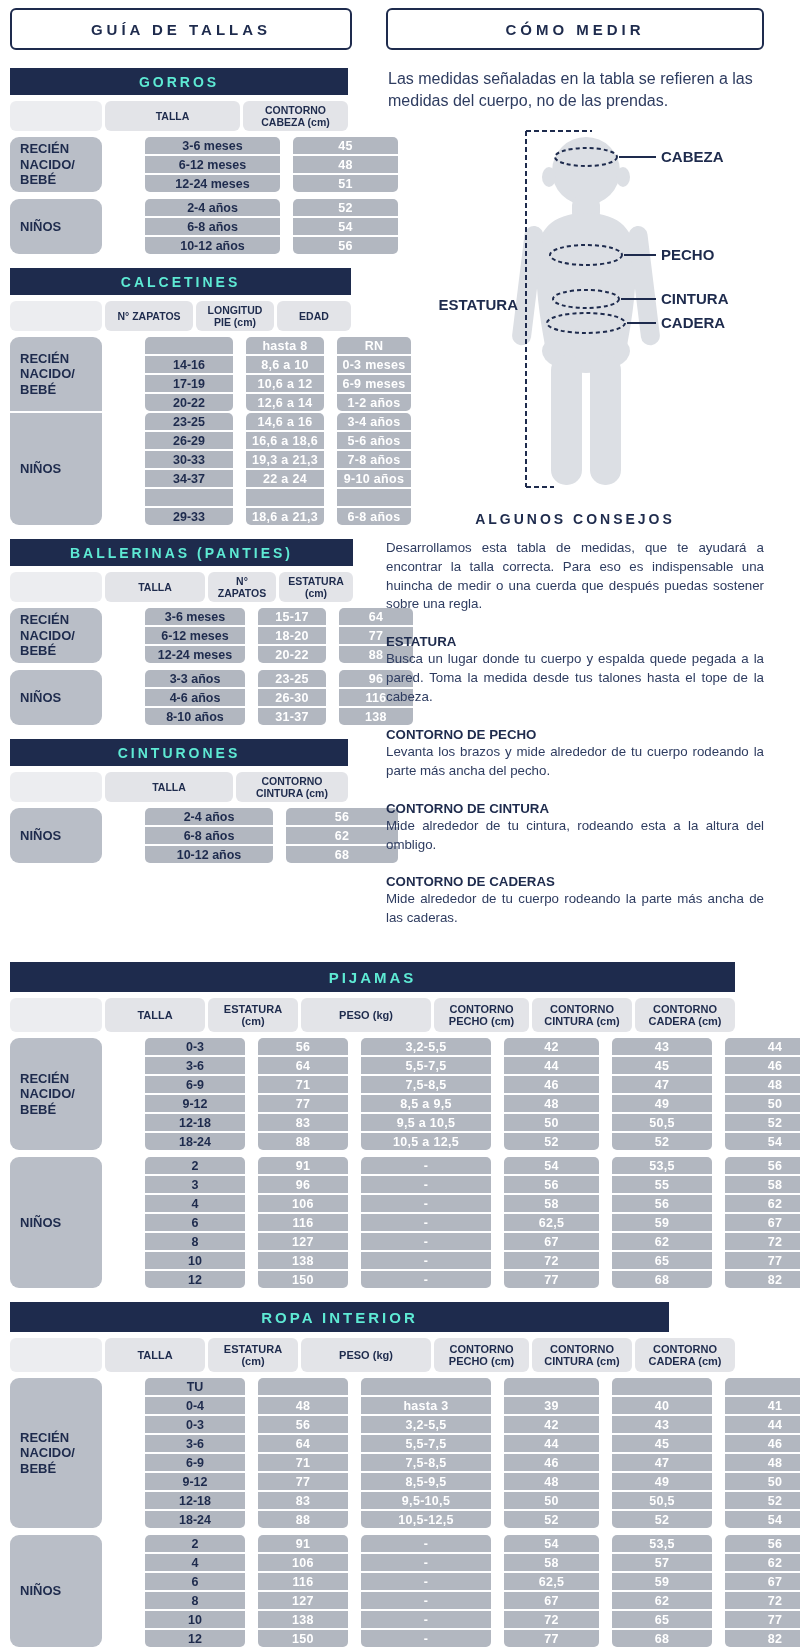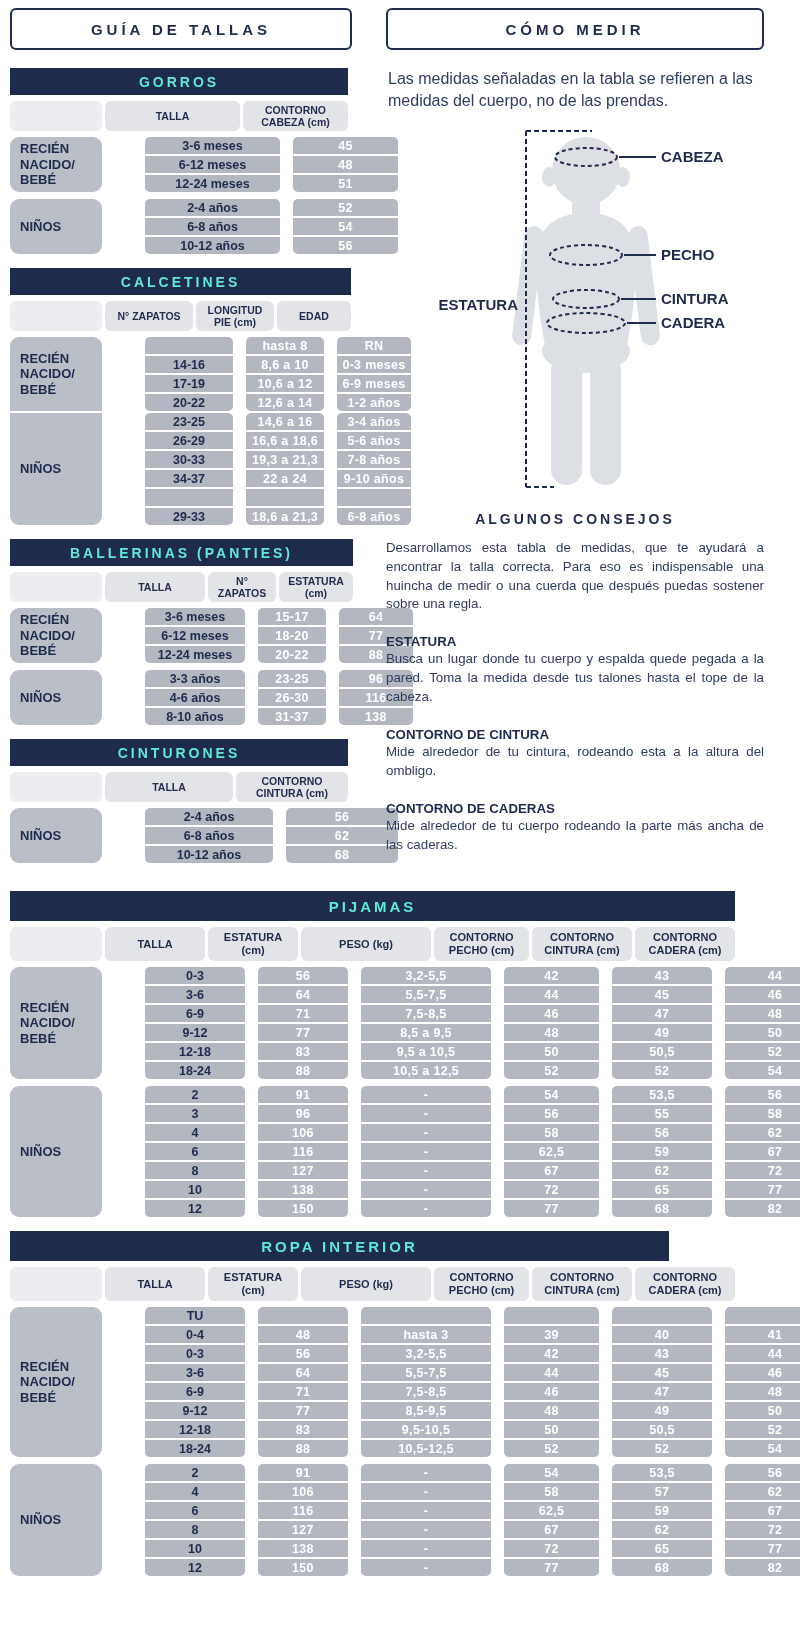--- a/index.html
+++ b/index.html
@@ -278,20 +278,24 @@
           <text x="275" y="209">CADERA</text>
         </g>
       </svg>
 
       <div class="consejos-title">ALGUNOS CONSEJOS</div>
       <p class="consejos-p">Desarrollamos esta tabla de medidas, que te ayudará a encontrar la talla correcta. Para eso es indispensable una huincha de medir o una cuerda que después puedas sostener sobre una regla.</p>
 
       <div class="tip">
         <div class="tip-h">ESTATURA</div>
         <div class="tip-b">Busca un lugar donde tu cuerpo y espalda quede pegada a la pared. Toma la medida desde tus talones hasta el tope de la cabeza.</div>
+      </div>
+      <div class="tip">
+        <div class="tip-h">CONTORNO DE PECHO</div>
+        <div class="tip-b">Levanta los brazos y mide alrededor de tu cuerpo rodeando la parte más ancha del pecho.</div>
       </div>
       <div class="tip">
         <div class="tip-h">CONTORNO DE CINTURA</div>
         <div class="tip-b">Mide alrededor de tu cintura, rodeando esta a la altura del ombligo.</div>
       </div>
       <div class="tip">
         <div class="tip-h">CONTORNO DE CADERAS</div>
         <div class="tip-b">Mide alrededor de tu cuerpo rodeando la parte más ancha de las caderas.</div>
       </div>
     </div>

